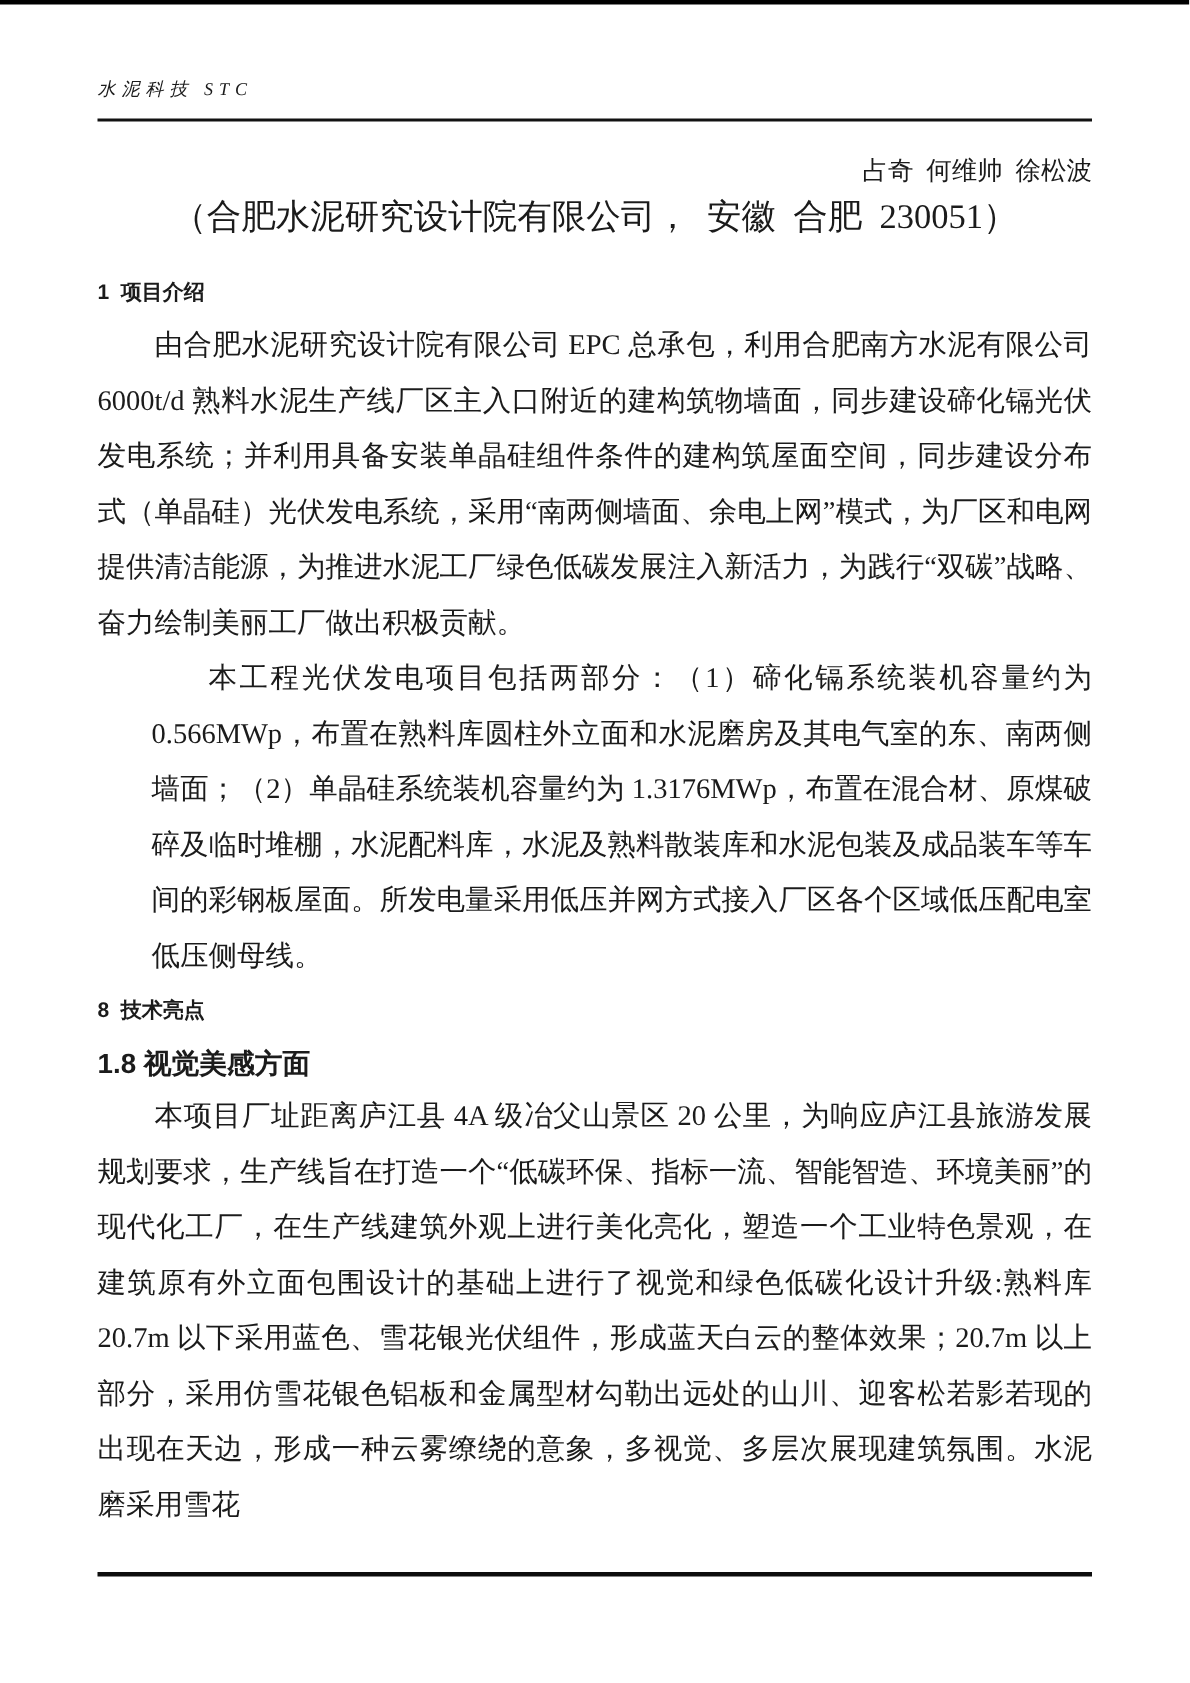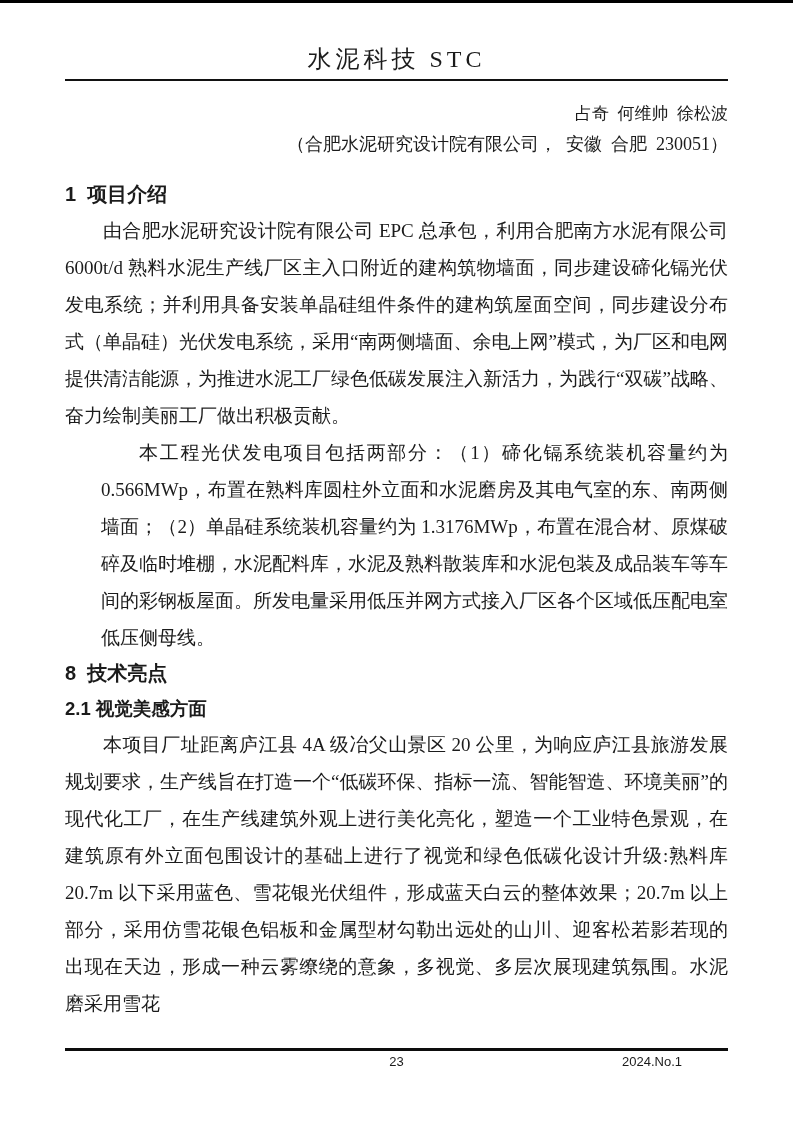--- a/index.html
+++ b/index.html
@@ -20,25 +20,25 @@
   .top-edge {
     position: absolute;
     top: 0; left: 0; right: 0;
     height: 3px;
     background: #000000;
   }
   .content {
     padding: 46px 65px 0 65px;
   }
   .journal-header {
-    text-align: center;
-    font-size: 24px;
+    font-size: 12px;
     line-height: 26px;
     letter-spacing: 4px;
     white-space: pre;
+    font-style: italic;
   }
   .header-rule {
     margin-top: 7px;
     border-bottom: 2.5px solid #121212;
   }
   .article-title {
     margin: 36px 0 0 0;
     text-align: center;
     font-size: 32px;
     line-height: 44px;
@@ -48,29 +48,29 @@
   }
   .authors {
     margin-top: 21px;
     text-align: right;
     font-size: 17px;
     line-height: 24px;
     white-space: pre;
   }
   .affiliation {
     margin-top: 5px;
-    text-align: right;
-    font-size: 18px;
+    text-align: center;
+    font-size: 23px;
     line-height: 27px;
     white-space: pre;
   }
   .section-heading {
     font-family: "Liberation Sans", "DejaVu Sans", sans-serif;
     font-weight: bold;
-    font-size: 20px;
+    font-size: 14px;
     line-height: 27px;
     white-space: pre;
   }
   .sec-1 { margin-top: 23px; }
   .sec-2 { margin-top: 4px; }
   .sec-2-1 { margin-top: 8px; font-size: 18.5px; }
   .body-para {
     margin: 4px 0 0 0;
     font-size: 19px;
     line-height: 37px;
@@ -123,25 +123,21 @@
     <div class="affiliation">（合肥水泥研究设计院有限公司，  安徽  合肥  230051）</div>
 
     <div class="section-heading sec-1">1  项目介绍</div>
 
     <p class="body-para">由合肥水泥研究设计院有限公司 EPC 总承包，利用合肥南方水泥有限公司 6000t/d 熟料水泥生产线厂区主入口附近的建构筑物墙面，同步建设碲化镉光伏发电系统；并利用具备安装单晶硅组件条件的建构筑屋面空间，同步建设分布式（单晶硅）光伏发电系统，采用“南两侧墙面、余电上网”模式，为厂区和电网提供清洁能源，为推进水泥工厂绿色低碳发展注入新活力，为践行“双碳”战略、奋力绘制美丽工厂做出积极贡献。</p>
 
     <p class="body-para cont">本工程光伏发电项目包括两部分：（1）碲化镉系统装机容量约为 0.566MWp，布置在熟料库圆柱外立面和水泥磨房及其电气室的东、南两侧墙面；（2）单晶硅系统装机容量约为 1.3176MWp，布置在混合材、原煤破碎及临时堆棚，水泥配料库，水泥及熟料散装库和水泥包装及成品装车等车间的彩钢板屋面。所发电量采用低压并网方式接入厂区各个区域低压配电室低压侧母线。</p>
 
     <div class="section-heading sec-2">8  技术亮点</div>
 
-    <div class="section-heading sec-2-1">2.1 视觉美感方面</div>
+    <div class="section-heading sec-2-1">1.8 视觉美感方面</div>
 
     <p class="body-para">本项目厂址距离庐江县 4A 级冶父山景区 20 公里，为响应庐江县旅游发展规划要求，生产线旨在打造一个“低碳环保、指标一流、智能智造、环境美丽”的现代化工厂，在生产线建筑外观上进行美化亮化，塑造一个工业特色景观，在建筑原有外立面包围设计的基础上进行了视觉和绿色低碳化设计升级:熟料库 20.7m 以下采用蓝色、雪花银光伏组件，形成蓝天白云的整体效果；20.7m 以上部分，采用仿雪花银色铝板和金属型材勾勒出远处的山川、迎客松若影若现的出现在天边，形成一种云雾缭绕的意象，多视觉、多层次展现建筑氛围。水泥磨采用雪花</p>
   </div>
 
   <div class="page-footer">
     <div class="footer-rule"></div>
-    <div class="footer-row">
-      <span class="page-number">23</span>
-      <span class="issue-label">2024.No.1</span>
-    </div>
   </div>
 </div>
 
 </body></html>

